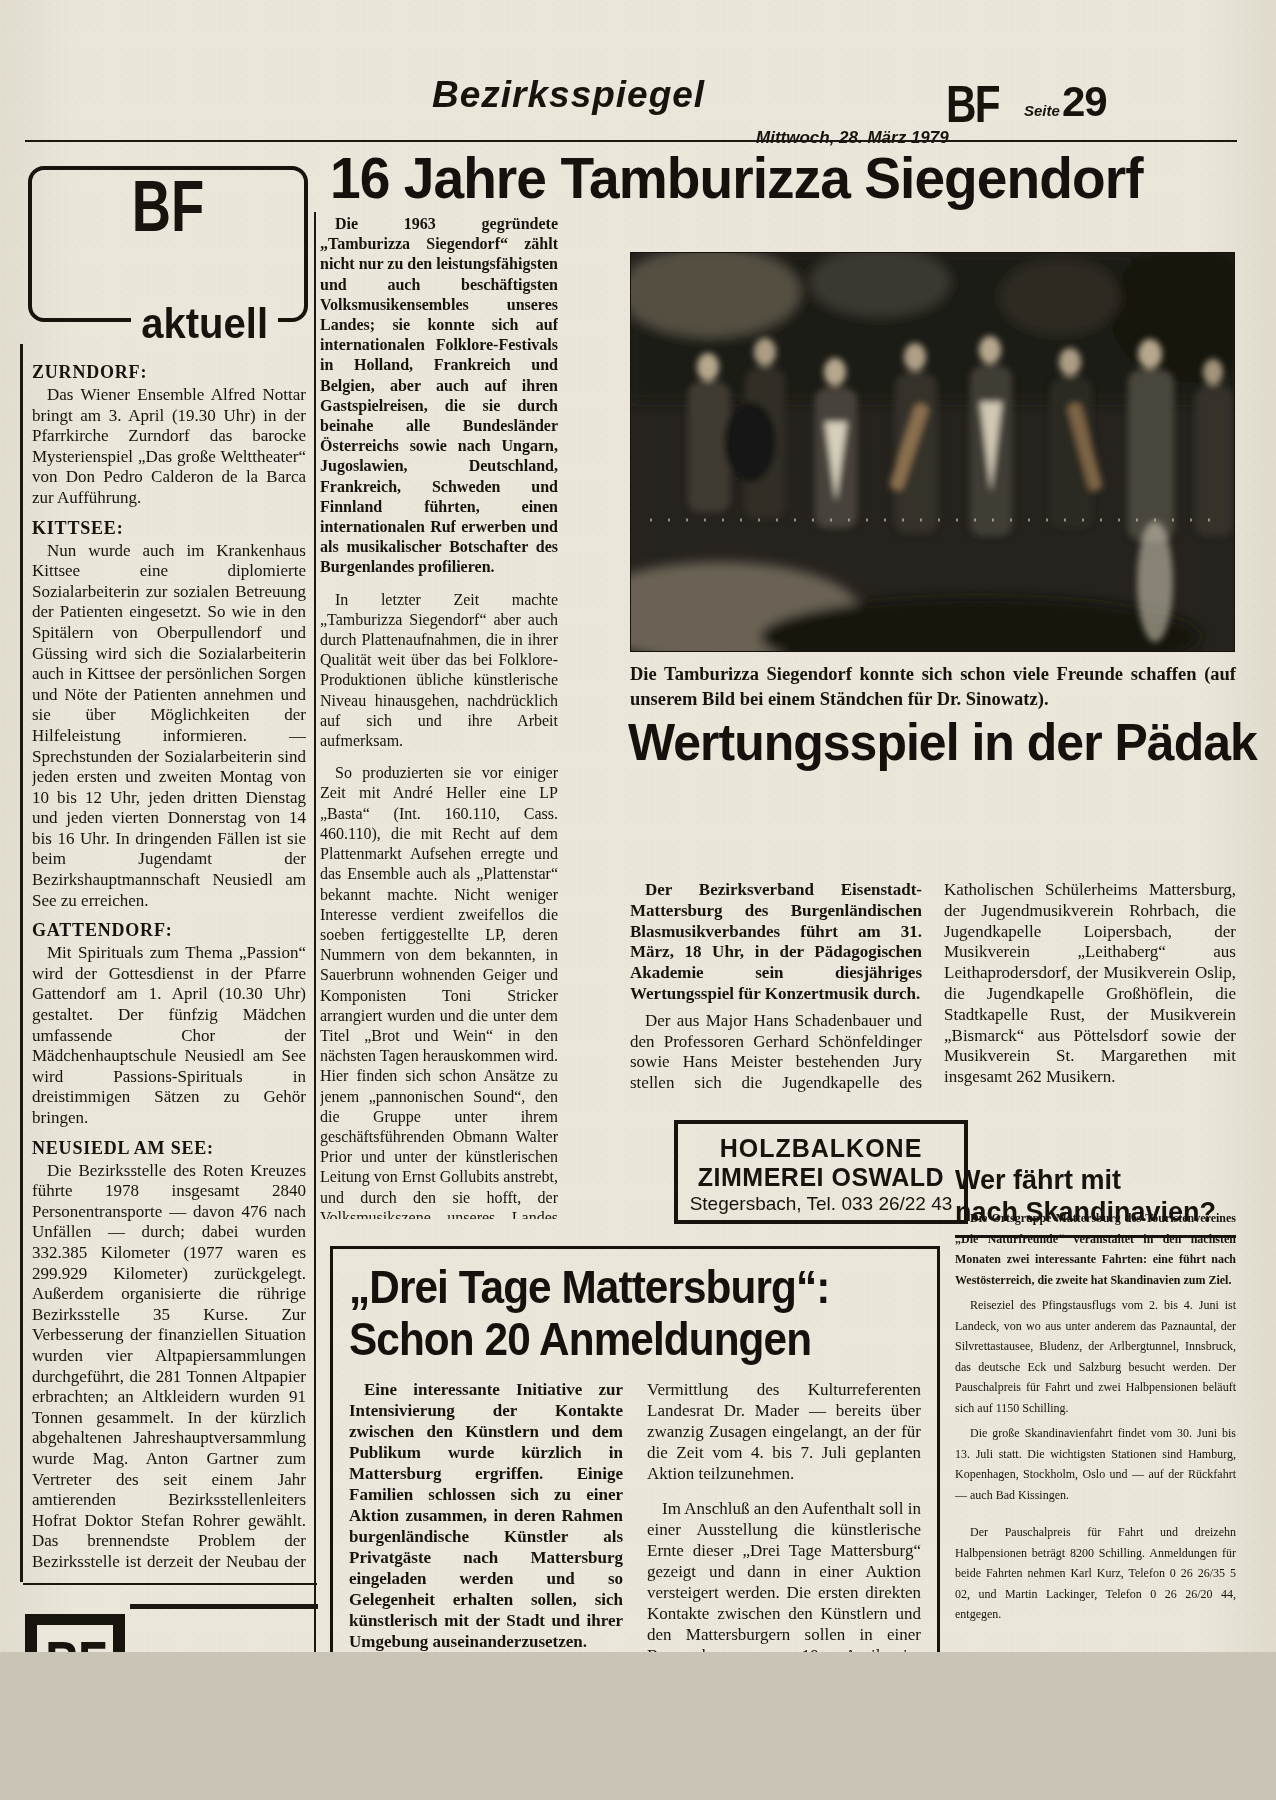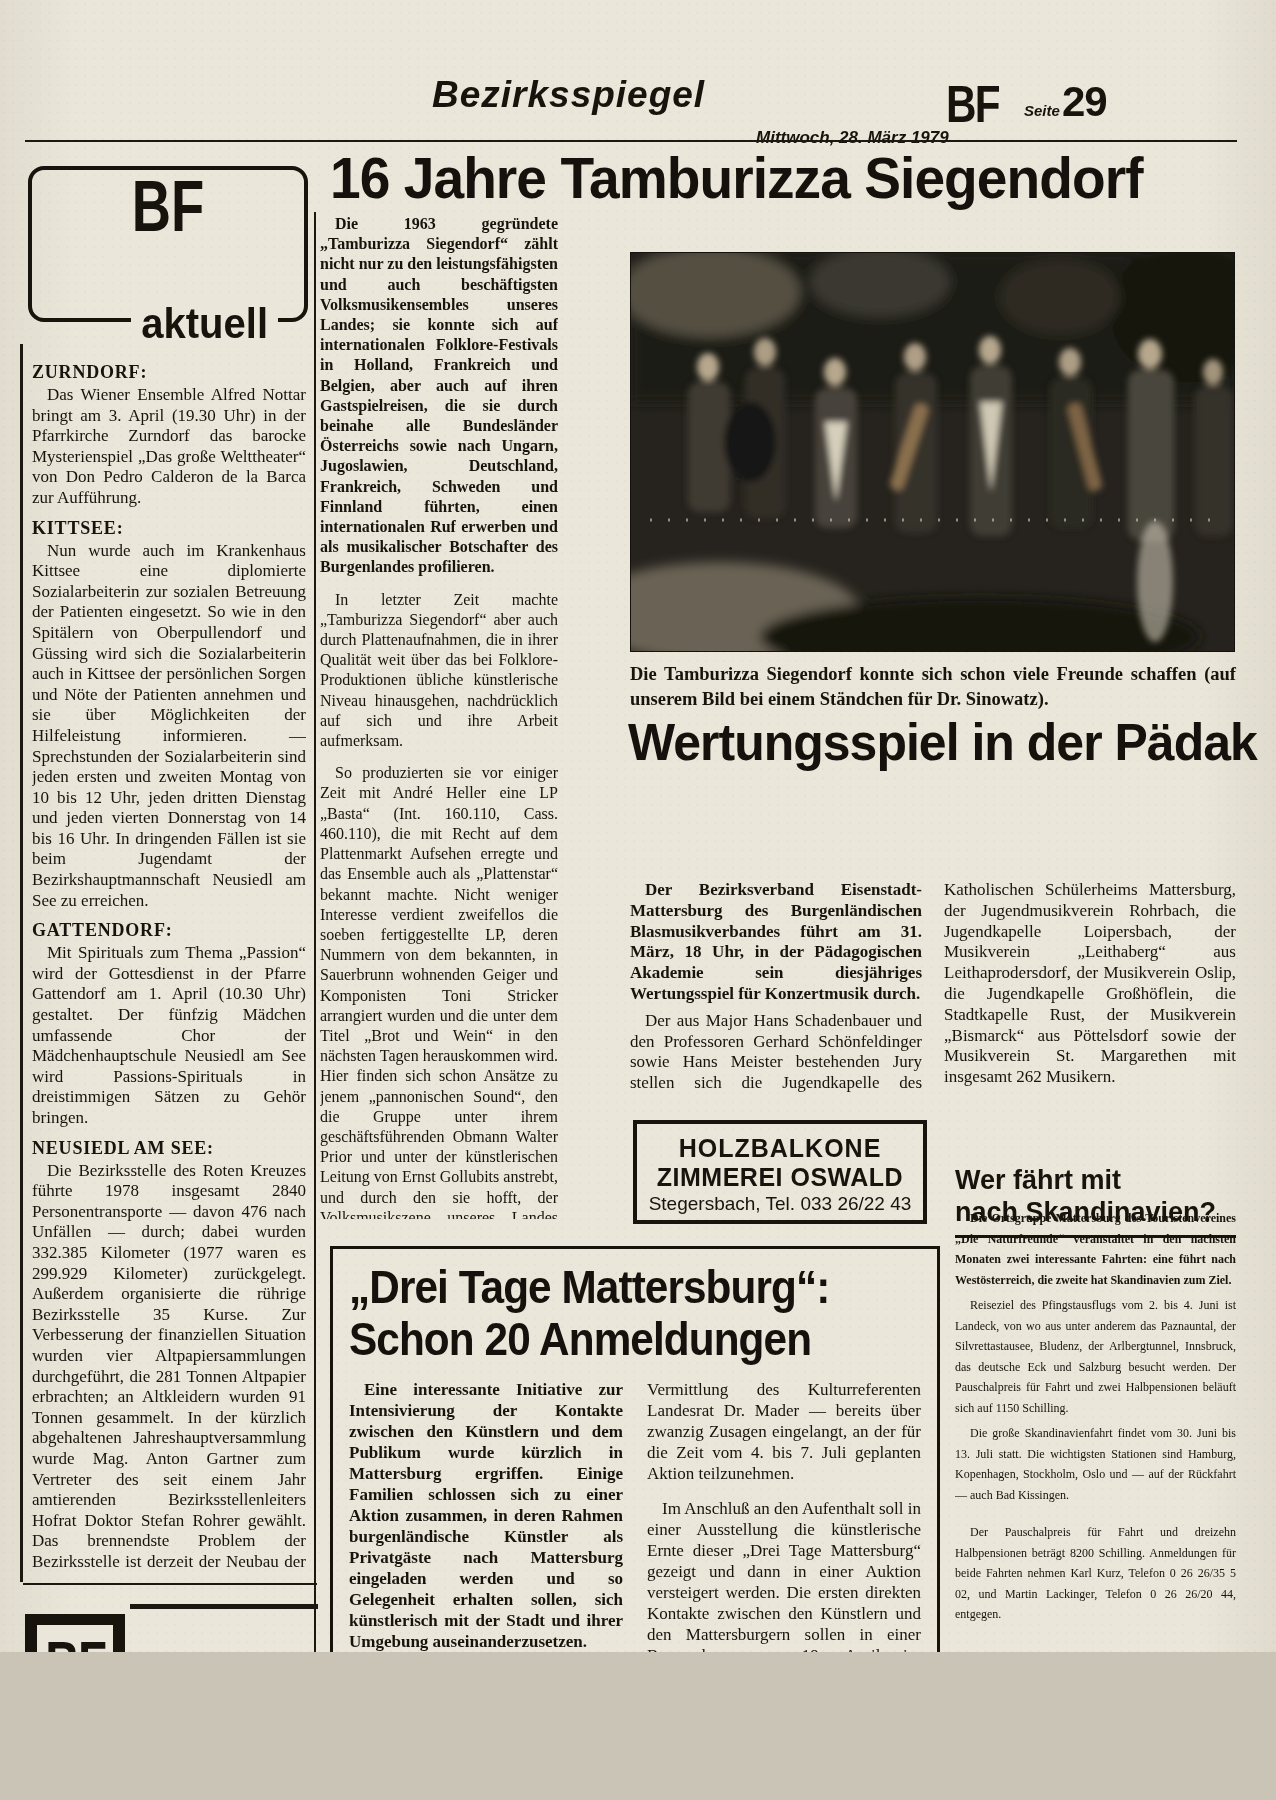--- a/index.html
+++ b/index.html
@@ -142,21 +142,21 @@
     <p style="text-indent:0;">Die Tamburizza Siegendorf konnte sich schon viele Freunde schaffen (auf unserem Bild bei einem Ständchen für Dr. Sinowatz).</p>
   </div>
 
   <div class="abs headline" style="left:628px;top:712px;font-size:52px;transform:scaleX(.96);">Wertungsspiel in der Pädak</div>
 
   <div class="abs bodytxt twocol" style="left:630px;top:880px;width:606px;height:236px;overflow:hidden;font-size:17px;line-height:20.8px;">
     <p class="lead">Der Bezirksverband Eisenstadt-Mattersburg des Burgenländischen Blasmusikverbandes führt am 31. März, 18 Uhr, in der Pädagogischen Akademie sein diesjähriges Wertungsspiel für Konzertmusik durch.</p>
     <p>Der aus Major Hans Schadenbauer und den Professoren Gerhard Schönfeldinger sowie Hans Meister bestehenden Jury stellen sich die Jugendkapelle des Katholischen Schülerheims Mattersburg, der Jugendmusikverein Rohrbach, die Jugendkapelle Loipersbach, der Musikverein „Leithaberg“ aus Leithaprodersdorf, der Musikverein Oslip, die Jugendkapelle Großhöflein, die Stadtkapelle Rust, der Musikverein „Bismarck“ aus Pöttelsdorf sowie der Musikverein St. Margarethen mit insgesamt 262 Musikern.</p>
   </div>
 
-  <div class="abs adbox" style="left:633px;top:1120px;width:286px;height:96px;">
+  <div class="abs adbox" style="left:674px;top:1120px;width:286px;height:96px;">
     <div class="sans" style="font-weight:bold;font-size:25px;letter-spacing:1px;margin-top:10px;">HOLZBALKONE</div>
     <div class="sans" style="font-weight:bold;font-size:25px;letter-spacing:.5px;">ZIMMEREI OSWALD</div>
     <div class="sans" style="font-size:19px;margin-top:1px;">Stegersbach, Tel. 033 26/22 43</div>
   </div>
 
   <div class="abs skhead" style="left:955px;top:1128px;width:281px;">
     <div>Wer fährt mit</div>
     <div>nach Skandinavien?</div>
   </div>
 

